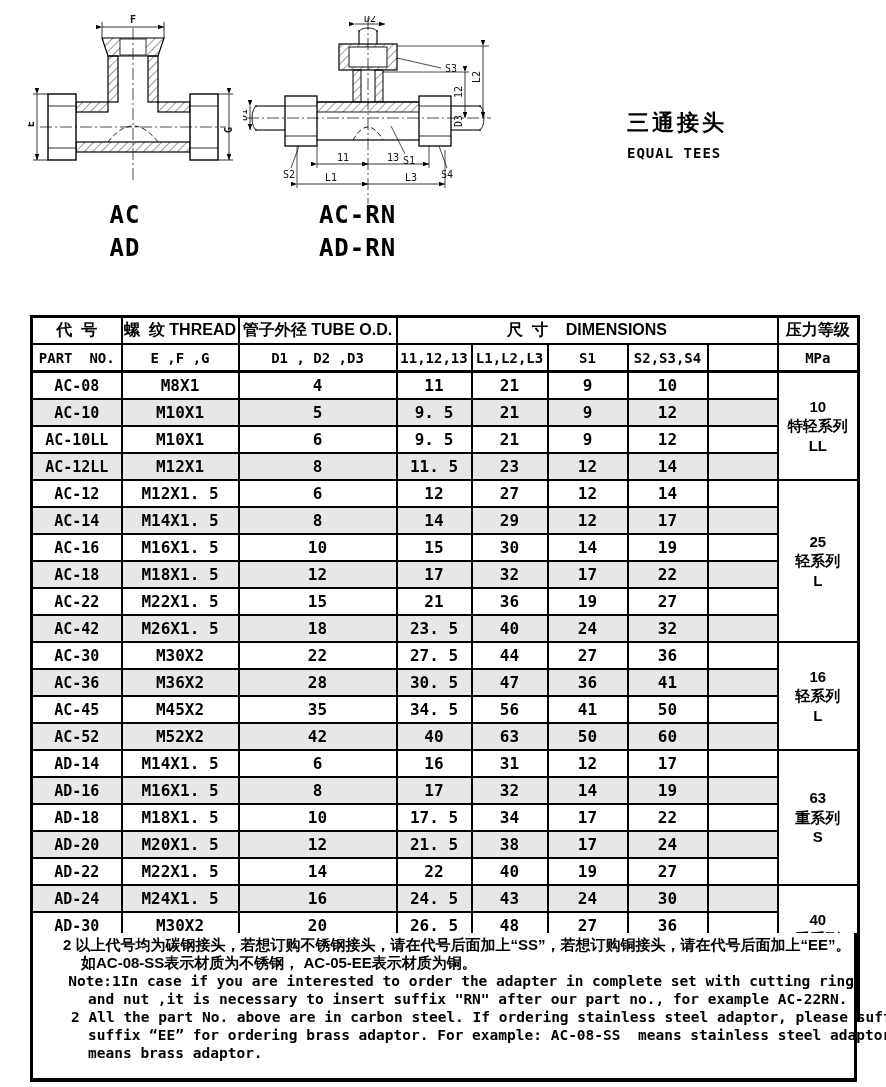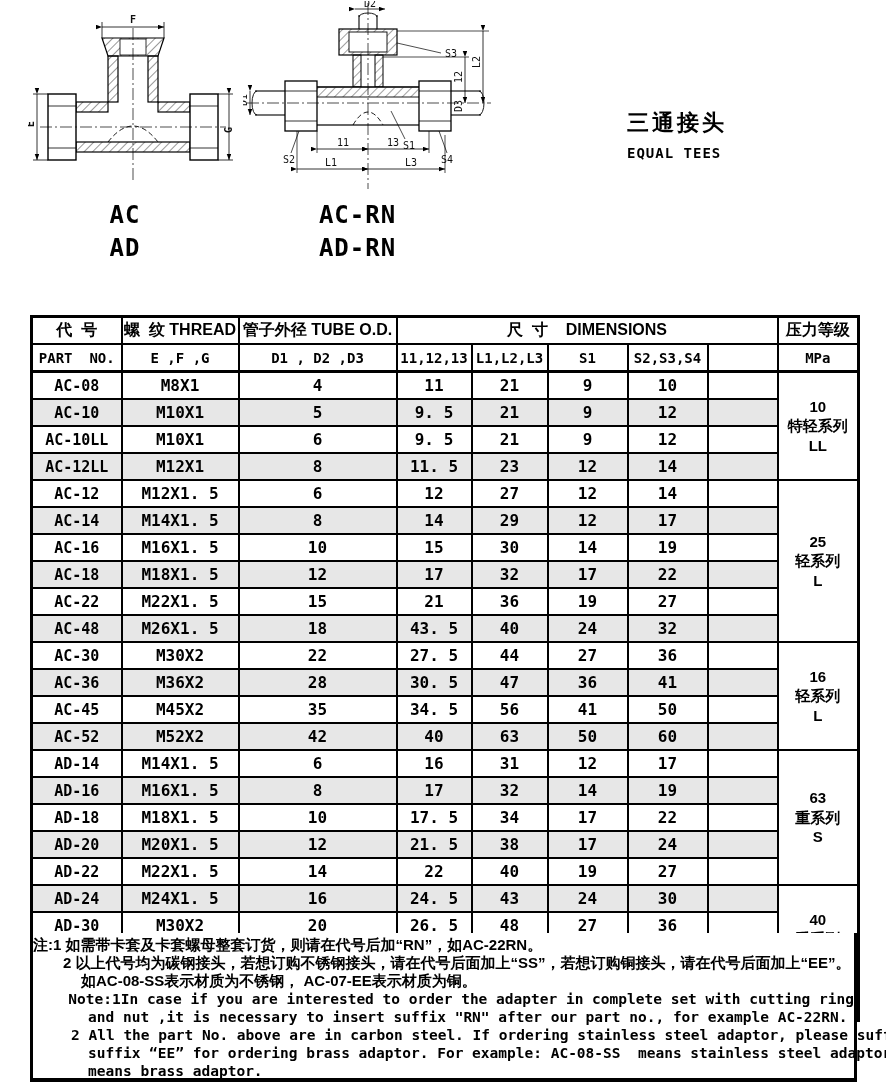--- a/index.html
+++ b/index.html
@@ -2,21 +2,21 @@
 <html><head>
 <meta charset="utf-8">
 <style>
   html,body{margin:0;padding:0;background:#fff;}
   .page{position:relative;width:886px;height:1087px;background:#ffffff;color:#000;
         font-family:"Liberation Sans","DejaVu Sans",sans-serif;overflow:hidden;}
 
   
   .diagram{position:absolute;}
   #diagram-left{left:28px;top:12px;}
-  #diagram-right{left:243px;top:1px;}
+  #diagram-right{left:243px;top:16px;}
   svg{display:block;}
   .cap{position:absolute;text-align:center;font-family:"DejaVu Sans Mono","Liberation Mono",monospace;
        font-weight:bold;font-size:24px;letter-spacing:1px;}
   #cap-ac{left:85px;top:201px;width:80px;}
   #cap-ad{left:85px;top:234px;width:80px;}
   #cap-acrn{left:300px;top:201px;width:115px;}
   #cap-adrn{left:300px;top:234px;width:115px;}
   .title-zh{position:absolute;left:627px;top:108px;font-size:22px;font-weight:bold;letter-spacing:3px;}
   .title-en{position:absolute;left:627px;top:145px;font-size:14px;font-weight:bold;letter-spacing:1px;
             font-family:"DejaVu Sans Mono","Liberation Mono",monospace;}
@@ -315,24 +315,24 @@
             <td class="part">AC-22</td>
             <td>M22X1. 5</td>
             <td>15</td>
             <td>21</td>
             <td>36</td>
             <td>19</td>
             <td>27</td>
             <td></td>
           </tr>
           <tr class="alt">
-            <td class="part">AC-48</td>
+            <td class="part">AC-42</td>
             <td>M26X1. 5</td>
             <td>18</td>
-            <td>43. 5</td>
+            <td>23. 5</td>
             <td>40</td>
             <td>24</td>
             <td>32</td>
             <td></td>
           </tr>
           <tr class="gs">
             <td class="part">AC-30</td>
             <td>M30X2</td>
             <td>22</td>
             <td>27. 5</td>
@@ -473,23 +473,22 @@
             <td>50</td>
             <td>60</td>
             <td></td>
             <td class="pressure small" rowspan="1">31.5重系列S</td>
           </tr>
         </tbody>
     </table>
   </div>
 
   <div class="notes">
-      <div class="note-line zh" style="padding-left: 0px;">注:1 如需带卡套及卡套螺母整套订货，则请在代号后加“RN”，如AC-22RN。</div>
       <div class="note-line zh" style="padding-left: 30px;">2 以上代号均为碳钢接头，若想订购不锈钢接头，请在代号后面加上“SS”，若想订购铜接头，请在代号后面加上“EE”。</div>
-      <div class="note-line zh" style="padding-left: 48px;">如AC-08-SS表示材质为不锈钢， AC-07-EE表示材质为铜。</div>
+      <div class="note-line zh" style="padding-left: 48px;">如AC-08-SS表示材质为不锈钢， AC-05-EE表示材质为铜。</div>
       <div class="note-line en" style="padding-left: 8px; text-align: right;">Note:1In case if you are interested to order the adapter in complete set with cutting ring</div>
       <div class="note-line en" style="padding-left: 55px;">and nut ,it is necessary to insert suffix "RN" after our part no., for example AC-22RN.</div>
       <div class="note-line en" style="padding-left: 38px;">2 All the part No. above are in carbon steel. If ordering stainless steel adaptor, please suffix “SS” .And</div>
       <div class="note-line en" style="padding-left: 55px;">suffix “EE” for ordering brass adaptor. For example: AC-08-SS  means stainless steel adaptor. AC-08-EE</div>
       <div class="note-line en" style="padding-left: 55px;">means brass adaptor.</div>
     </div>
 
 </div>
 
 </body></html>

